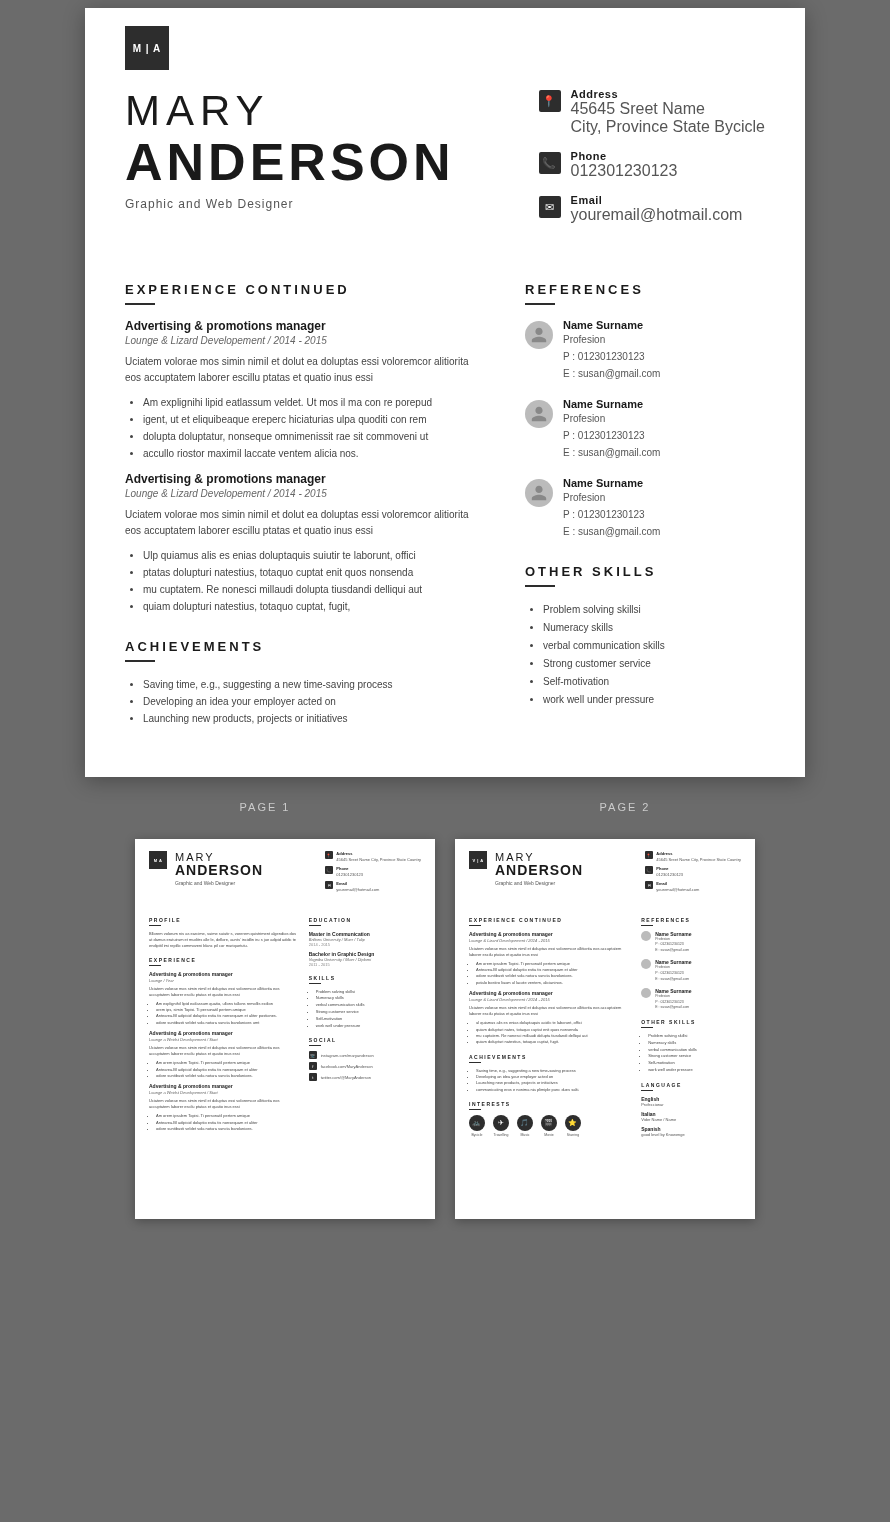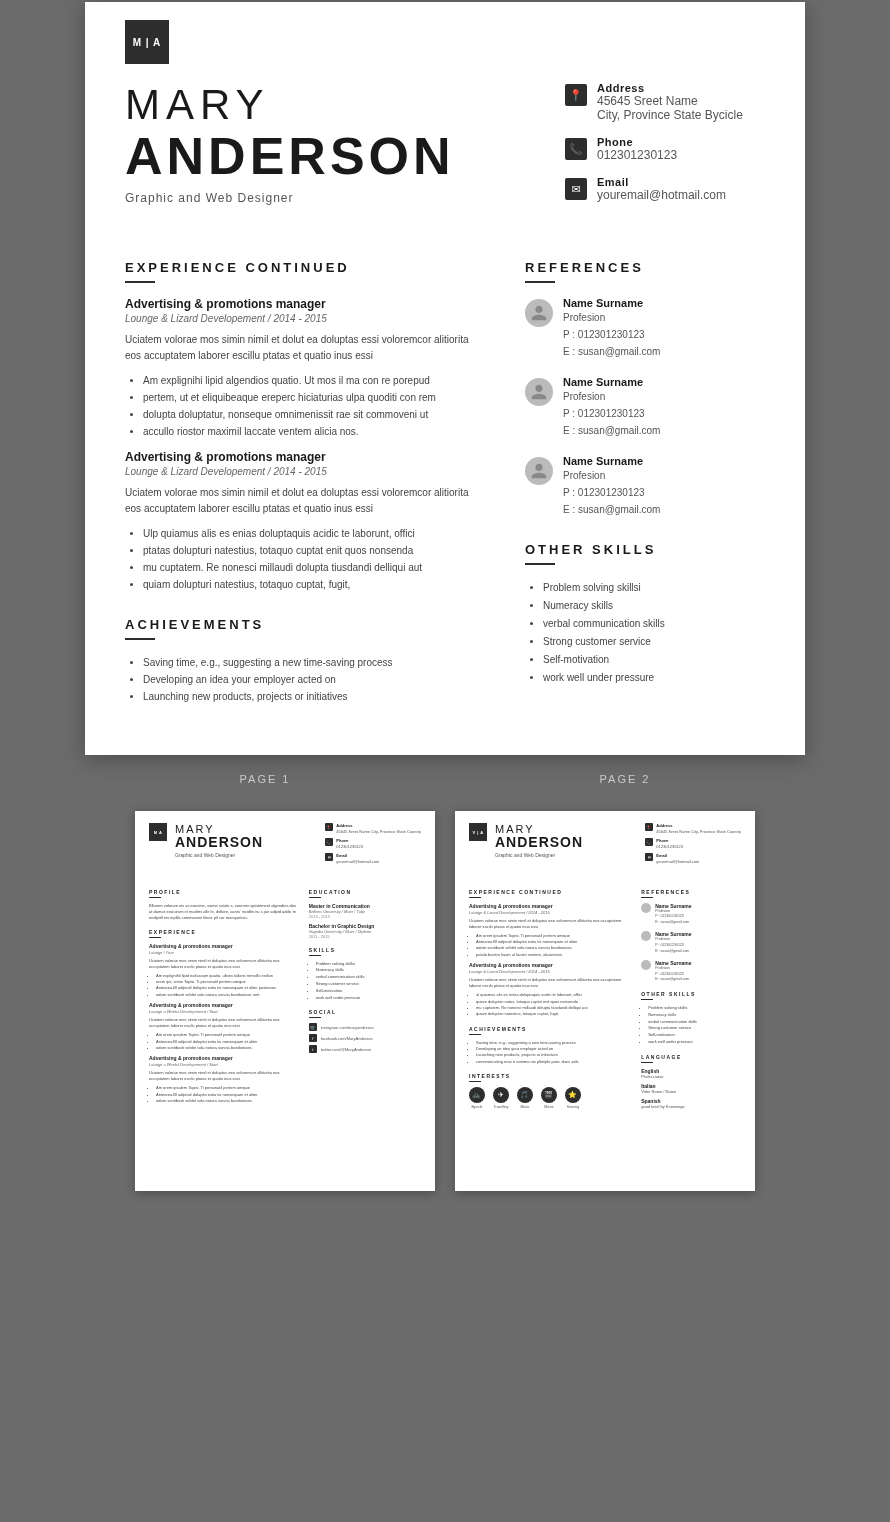--- a/index.html
+++ b/index.html
@@ -7,21 +7,21 @@
       background-color: #6b6b6b;
       font-family: 'Arial', sans-serif;
       width: 890px;
       min-height: 1522px;
     }
 
     
     .main-resume {
       background: #fff;
       width: 720px;
-      margin: 2px auto;
+      margin: 8px auto;
       position: relative;
       padding: 0;
       box-shadow: 0 4px 20px rgba(0,0,0,0.3);
     }
 
     .resume-header {
       background: #fff;
       padding: 30px 40px 20px 40px;
       display: flex;
       align-items: flex-start;
@@ -101,21 +101,21 @@
     }
 
     .contact-details .contact-label {
       font-weight: bold;
       font-size: 11px;
       color: #1a1a1a;
       letter-spacing: 0.5px;
     }
 
     .contact-details .contact-value {
-      font-size: 12px;
+      font-size: 16px;
       color: #555;
     }
 
     
     .resume-body {
       display: flex;
       padding: 0 40px 40px 40px;
       gap: 40px;
     }
 
@@ -595,31 +595,31 @@
   <div class="resume-body">
 
     <div class="left-col">
       <div class="section-title">EXPERIENCE CONTINUED</div>
       <div class="section-divider"></div>
 
       <div class="job-heading">Advertising &amp; promotions manager</div>
       <div class="job-sub">Lounge &amp; Lizard Developement / 2014 - 2015</div>
       <div class="body-text">Uciatem volorae mos simin nimil et dolut ea doluptas essi voloremcor alitiorita eos accuptatem laborer escillu ptatas et quatio inus essi</div>
       <ul class="bullet-list">
-        <li>Am explignihi lipid algendios quatio. Ut mos il ma con re porepud</li>
-        <li>pertem, ut et eliquibeaque ereperc hiciaturias ulpa quoditi con rem</li>
+        <li>Am explignihi lipid eatlassum veldet. Ut mos il ma con re porepud</li>
+        <li>igent, ut et eliquibeaque ereperc hiciaturias ulpa quoditi con rem</li>
         <li>dolupta doluptatur, nonseque omnimenissit rae sit commoveni ut</li>
         <li>accullo riostor maximil laccate ventem alicia nos.</li>
       </ul>
 
       <div class="job-heading">Advertising &amp; promotions manager</div>
       <div class="job-sub">Lounge &amp; Lizard Developement / 2014 - 2015</div>
       <div class="body-text">Uciatem volorae mos simin nimil et dolut ea doluptas essi voloremcor alitiorita eos accuptatem laborer escillu ptatas et quatio inus essi</div>
       <ul class="bullet-list">
-        <li>Ulp quiamus alis es enias doluptaquis acidic te laborunt, offici</li>
+        <li>Ulp quiamus alis es enias doluptaquis suiutir te laborunt, offici</li>
         <li>ptatas dolupturi natestius, totaquo cuptat enit quos nonsenda</li>
         <li>mu cuptatem. Re nonesci millaudi dolupta tiusdandi delliqui aut</li>
         <li>quiam dolupturi natestius, totaquo cuptat, fugit,</li>
       </ul>
 
       <div class="section-title">ACHIEVEMENTS</div>
       <div class="section-divider"></div>
       <ul class="bullet-list">
         <li>Saving time, e.g., suggesting a new time-saving process</li>
         <li>Developing an idea your employer acted on</li>

